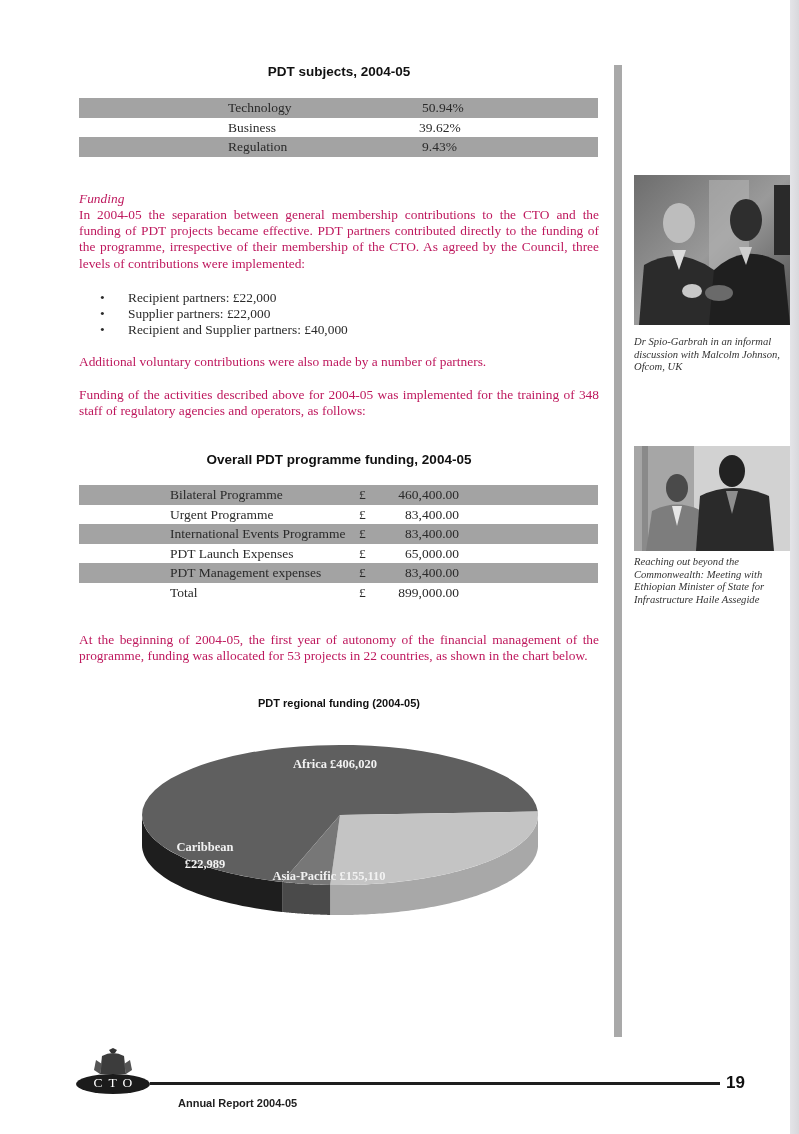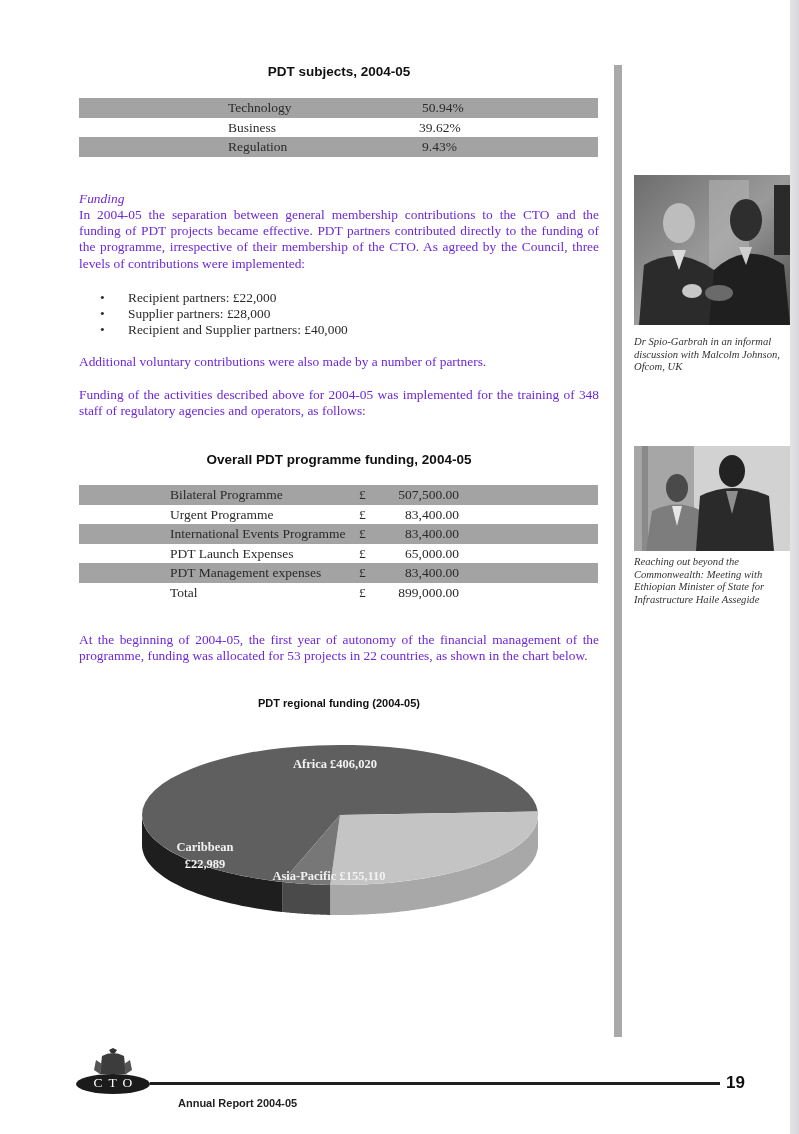--- a/index.html
+++ b/index.html
@@ -5,21 +5,21 @@
     * { box-sizing: border-box; margin: 0; padding: 0; }
     html, body { width: 799px; height: 1134px; background: #ffffff; overflow: hidden; }
     body { position: relative; font-family: "Liberation Serif", serif; color: #2a2a2a; }
     .right-edge { position: absolute; left: 790px; top: 0; width: 9px; height: 1134px; background: linear-gradient(to right, #e4e4e8, #d8d8dc); }
     .sidebar-rule { position: absolute; left: 614px; top: 65px; width: 8px; height: 972px; background: #a9a9a9; }
     .h-title { position: absolute; font-family: "Liberation Sans", sans-serif; font-weight: bold; color: #111; text-align: center; }
     .tbl { position: absolute; left: 79px; width: 519px; font-size: 13.5px; }
     .tbl .row { position: relative; height: 19.5px; line-height: 19.5px; }
     .tbl .row.shade { background: #a3a3a3; }
     .tbl span { position: absolute; white-space: nowrap; }
-    .body-text { position: absolute; left: 79px; width: 520px; font-size: 13.4px; line-height: 16.2px; text-align: justify; color: #6d28d9; }
+    .body-text { position: absolute; left: 79px; width: 520px; font-size: 13.4px; line-height: 16.2px; text-align: justify; color: #be185d; }
     .italic { font-style: italic; }
     ul.bullets { position: absolute; left: 100px; top: 290px; list-style: none; font-size: 13.4px; line-height: 16.2px; }
     ul.bullets li { position: relative; padding-left: 28px; }
     ul.bullets li::before { content: "•"; position: absolute; left: 0; }
     .photo { position: absolute; left: 634px; width: 156px; overflow: hidden; }
     .caption { position: absolute; left: 634px; width: 150px; font-style: italic; font-size: 10.6px; line-height: 12.6px; color: #333; }
     .footer-line { position: absolute; left: 150px; top: 1082px; width: 570px; height: 3px; background: #1e1e1e; }
     .page-num { position: absolute; left: 726px; top: 1073px; font-family: "Liberation Sans", sans-serif; font-weight: bold; font-size: 17px; color: #111; }
     .footer-label { position: absolute; left: 178px; top: 1097px; font-family: "Liberation Sans", sans-serif; font-weight: bold; font-size: 11px; color: #222; }
     .logo { position: absolute; left: 76px; top: 1048px; width: 80px; height: 46px; }
@@ -45,32 +45,32 @@
   <div class="row shade">
     <span style="left:149px;">Regulation</span>
     <span style="left:343px;">9.43%</span>
   </div>
 </div>
 
 <div class="body-text italic" style="top:191px;">Funding</div>
 <div class="body-text" style="top:207px;">In 2004-05 the separation between general membership contributions to the CTO and the funding of PDT projects became effective. PDT partners contributed directly to the funding of the programme, irrespective of their membership of the CTO. As agreed by the Council, three levels of contributions were implemented:</div>
 <ul class="bullets">
   <li>Recipient partners: £22,000</li>
-  <li>Supplier partners: £28,000</li>
+  <li>Supplier partners: £22,000</li>
   <li>Recipient and Supplier partners: £40,000</li>
 </ul>
 <div class="body-text" style="top:354px;">Additional voluntary contributions were also made by a number of partners.</div>
 <div class="body-text" style="top:387px;">Funding of the activities described above for 2004-05 was implemented for the training of 348 staff of regulatory agencies and operators, as follows:</div>
 
 <div class="h-title" style="left:79px; top:452px; width:520px; font-size:13.5px;">Overall PDT programme funding, 2004-05</div>
 <div class="tbl" style="top:485px;">
   <div class="row shade">
     <span style="left:91px;">Bilateral Programme</span>
     <span style="left:280px;">£</span>
-    <span style="right:139px;">507,500.00</span>
+    <span style="right:139px;">460,400.00</span>
   </div>
   <div class="row">
     <span style="left:91px;">Urgent Programme</span>
     <span style="left:280px;">£</span>
     <span style="right:139px;">83,400.00</span>
   </div>
   <div class="row shade">
     <span style="left:91px;text-align:right;">International Events Programme</span>
     <span style="left:280px;">£</span>
     <span style="right:139px;">83,400.00</span>

